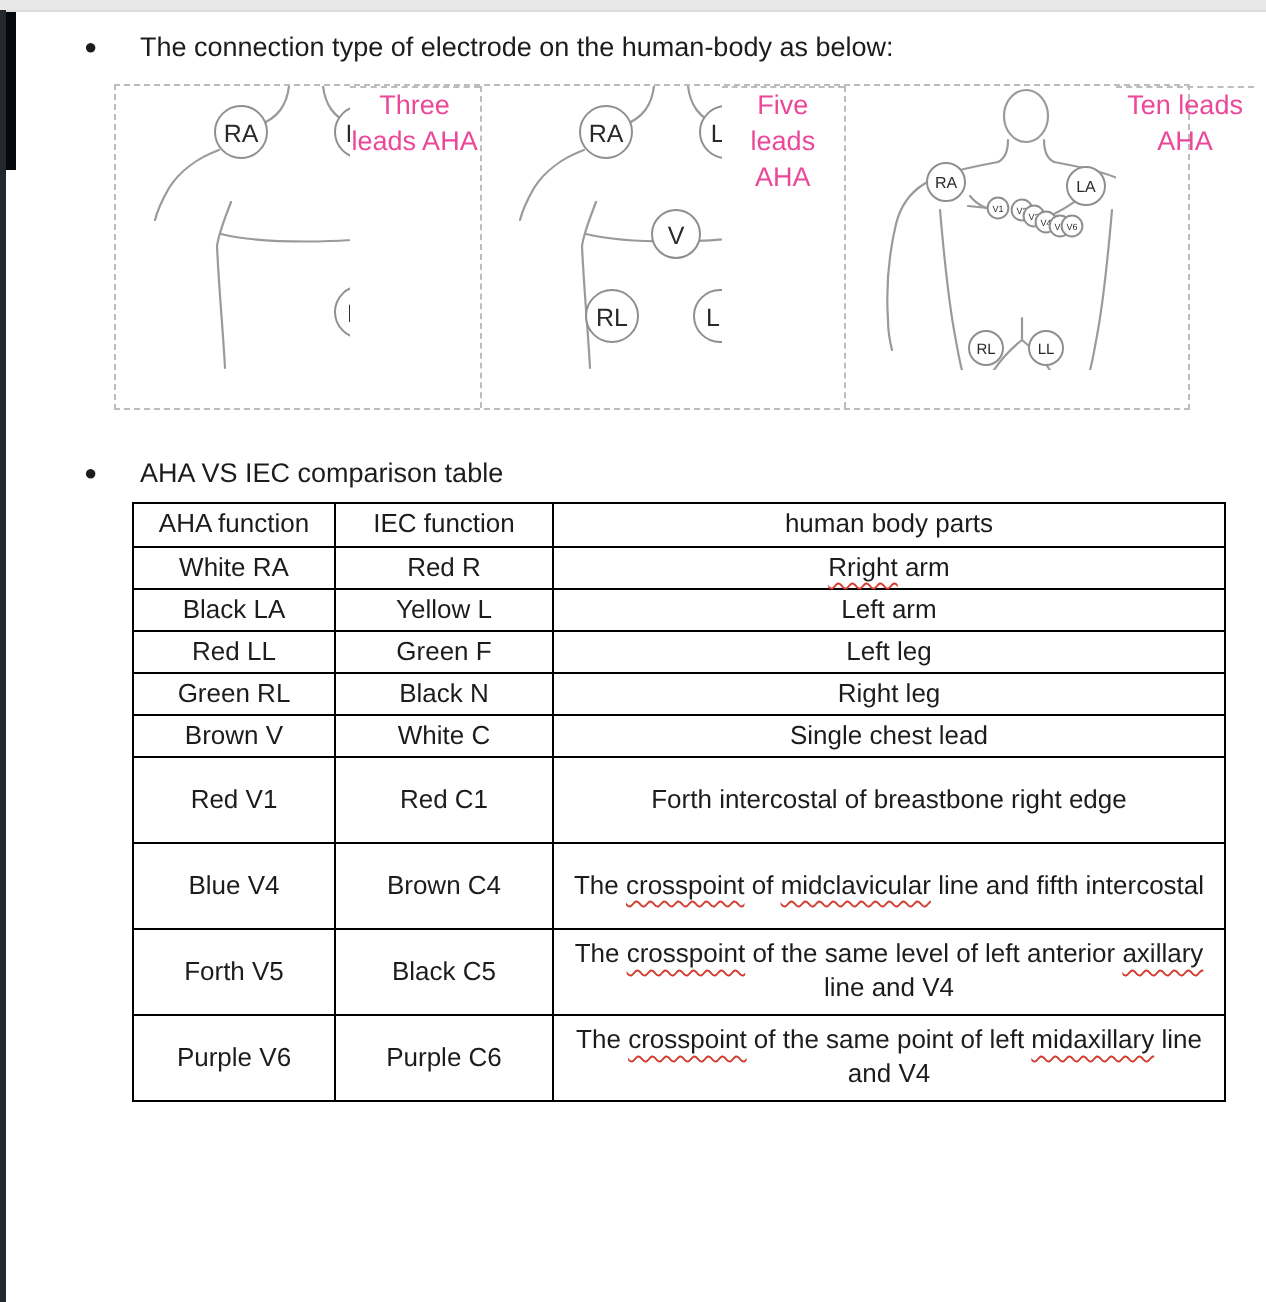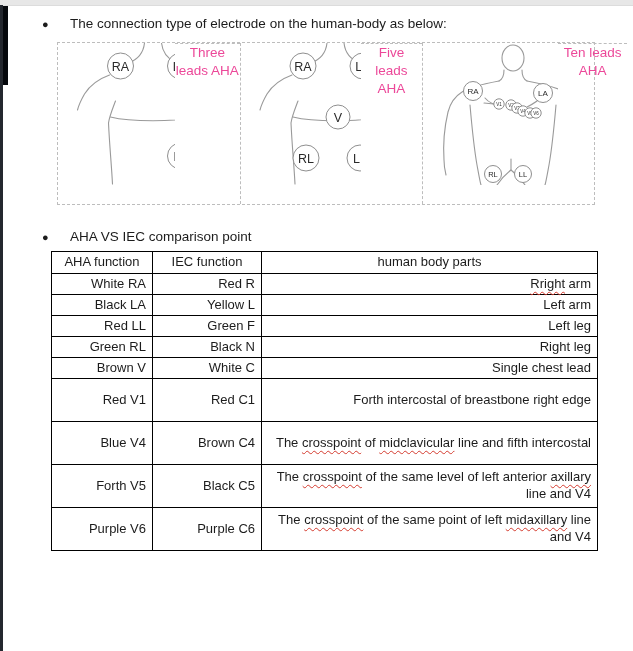--- a/index.html
+++ b/index.html
@@ -36,29 +36,29 @@
     text-align:center;font-size:13.5px;color:#ec4899;
   }
   svg{display:block;}
   .sketch{stroke:#9a9a9a;fill:none;stroke-width:1.1;stroke-linecap:round;}
   .electrode{fill:#ffffff;stroke:#8f8f8f;stroke-width:1;}
   .elabel{fill:#2a2a2a;text-anchor:middle;dominant-baseline:central;
           font-family:"Liberation Sans","DejaVu Sans",sans-serif;}
 
   
   .cmp-table{
-    position:absolute;left:51px;top:251px;width:546px;
+    position:absolute;left:66px;top:251px;width:546px;
     border-collapse:collapse;table-layout:fixed;
   }
   .cmp-table th,.cmp-table td{
     border:1px solid #000;font-size:13px;font-weight:normal;
     text-align:center;vertical-align:middle;padding:0 6px;line-height:1.3;
   }
   .cmp-table th{height:21px;}
-  .cmp-table td{height:20px;text-align:right;}
+  .cmp-table td{height:20px;}
   .cmp-table tr.tall td{height:42px;}
   .col-aha{width:101px;}
   .col-iec{width:109px;}
   .col-body{width:336px;}
   .sp{
     text-decoration:underline wavy #d43b2f;
     text-decoration-thickness:1px;
     text-underline-offset:3px;
     text-decoration-skip-ink:none;
   }
@@ -201,21 +201,21 @@
           <text class="elabel" x="100" y="131.5" font-size="7.5">LL</text>
         </g>
       </svg>
     </div>
     <div class="caption">Ten leads AHA</div>
   </div>
 </div>
 
 <div id="bullet2" class="bullet-row">
   <span class="dot">●</span>
-  <span>AHA VS IEC comparison point</span>
+  <span>AHA VS IEC comparison table</span>
 </div>
 
 <table class="cmp-table">
   <colgroup>
     <col class="col-aha">
       <col class="col-iec">
       <col class="col-body">
   </colgroup>
   <thead>
     <tr>

